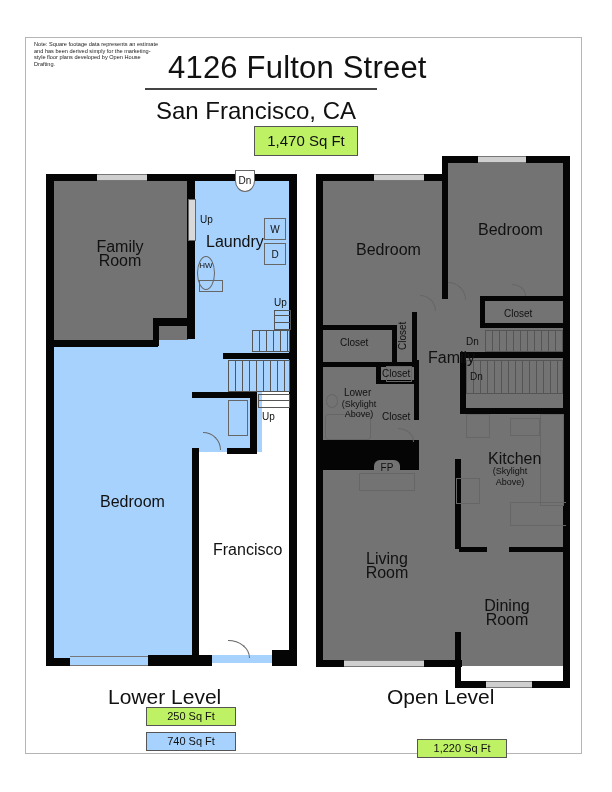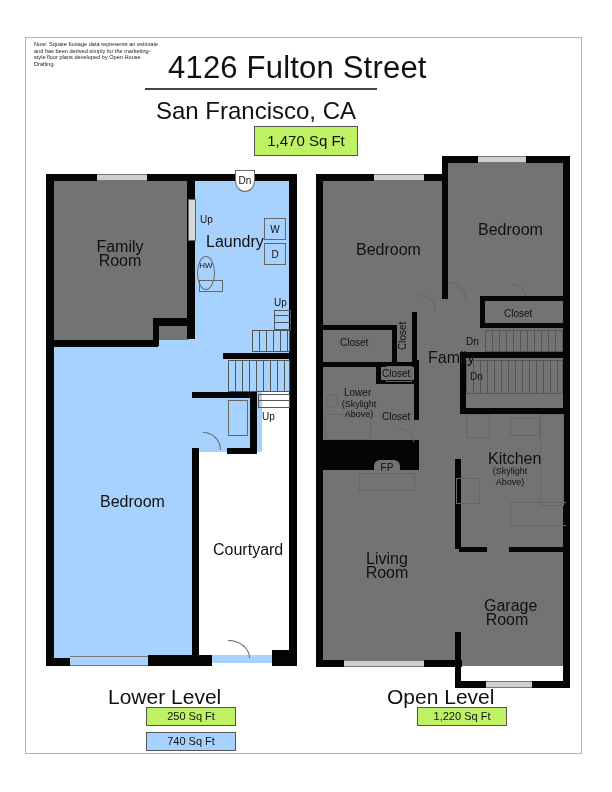--- a/index.html
+++ b/index.html
@@ -93,21 +93,21 @@
   <div class="stair" style="left:228px;top:360px;width:62px;height:32px;"></div>
   <div class="stair v" style="left:258px;top:394px;width:32px;height:14px;"></div>
   <span class="lbl sm" style="left:262px;top:411px;">Up</span>
   <div class="thin" style="left:228px;top:400px;width:20px;height:36px;"></div>
   <div class="door" style="left:203px;top:432px;width:18px;height:18px;"></div>
   <div class="door" style="left:228px;top:640px;width:22px;height:18px;"></div>
 
   <div class="lbl" style="left:88px;top:240px;width:64px;">Family Room</div>
   <div class="lbl" style="left:206px;top:235px;">Laundry</div>
   <div class="lbl" style="left:100px;top:495px;">Bedroom</div>
-  <div class="lbl" style="left:213px;top:543px;">Courtyard</div>
+  <div class="lbl" style="left:213px;top:543px;">Francisco</div>
 </div>
 
 <div class="plan">
   <div class="rm grey" style="left:318px;top:176px;width:247px;height:490px;"></div>
   <div class="rm grey" style="left:443px;top:158px;width:122px;height:30px;"></div>
   <div class="rm white" style="left:318px;top:664px;width:140px;height:20px;"></div>
 
   <div class="wall" style="left:316px;top:174px;width:132px;height:7px;"></div>
   <div class="wall" style="left:442px;top:156px;width:128px;height:7px;"></div>
   <div class="wall" style="left:316px;top:174px;width:7px;height:492px;"></div>
@@ -171,21 +171,21 @@
   <div class="lbl sm" style="left:340px;top:337px;">Closet</div>
   <div class="lbl sm" style="left:390px;top:326px;transform:rotate(-90deg);transform-origin:left top;top:350px;left:397px;">Closet</div>
   <div class="lbl sm" style="left:382px;top:368px;">Closet</div>
   <div class="lbl sm" style="left:382px;top:411px;">Closet</div>
   <div class="lbl" style="left:428px;top:351px;">Family</div>
   <div class="lbl sm" style="left:344px;top:387px;">Lower</div>
   <div class="lbl" style="left:338px;top:399px;width:42px;font-size:9px;line-height:10px;">(Skylight Above)</div>
   <div class="lbl" style="left:488px;top:452px;">Kitchen</div>
   <div class="lbl" style="left:490px;top:466px;width:40px;font-size:9px;line-height:11px;">(Skylight Above)</div>
   <div class="lbl" style="left:362px;top:552px;width:50px;">Living Room</div>
-  <div class="lbl" style="left:484px;top:599px;width:46px;">Garage Room</div>
+  <div class="lbl" style="left:484px;top:599px;width:46px;">Dining Room</div>
 </div>
 
 <div class="level-label" style="left:108px;top:685px;">Lower Level</div>
 <div class="box sq" style="left:126px;top:707px;width:90px;">250 Sq Ft</div>
 <div class="box blue sq" style="left:126px;top:732px;width:90px;">740 Sq Ft</div>
 
 <div class="level-label" style="left:387px;top:685px;">Open Level</div>
-<div class="box sq" style="left:397px;top:707px;width:90px;">1,220 Sq Ft</div>
+<div class="box sq" style="left:397px;top:739px;width:90px;">1,220 Sq Ft</div>
 
 </body></html>

